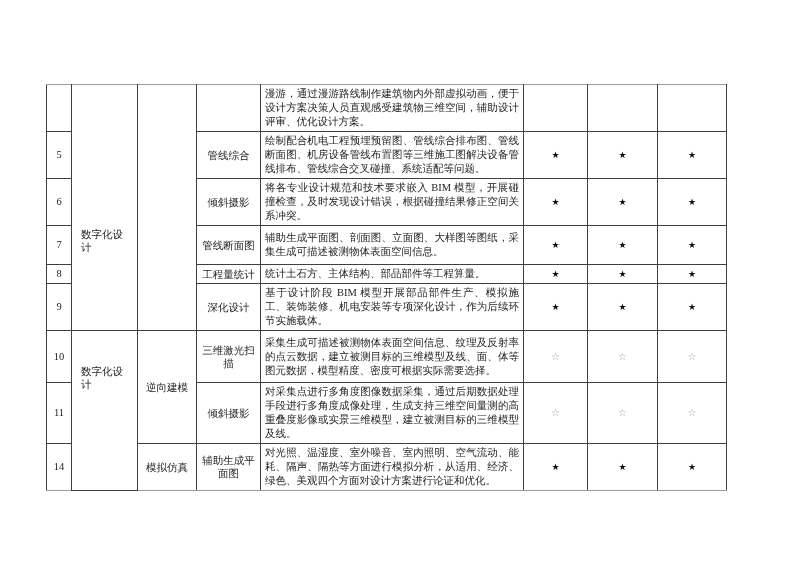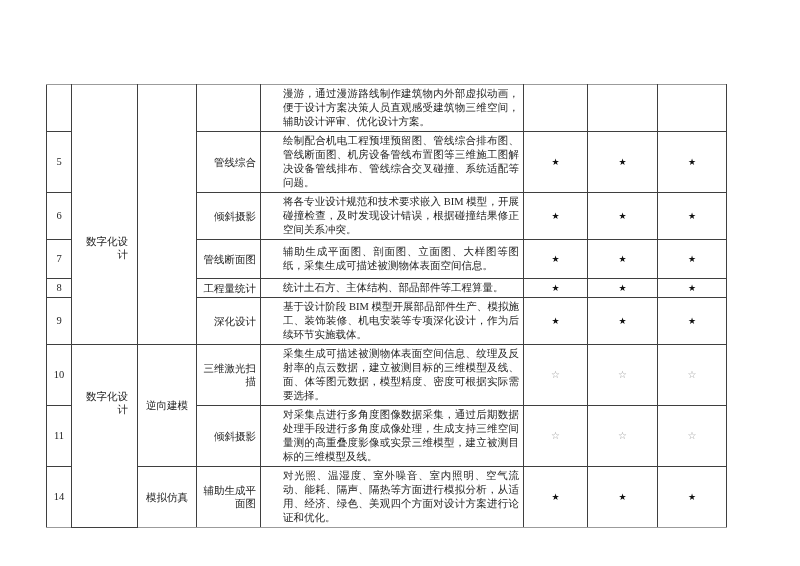--- a/index.html
+++ b/index.html
@@ -13,26 +13,26 @@
     border-collapse:collapse;table-layout:fixed;
   }
   td{
     border:1px solid #3f3f3f;
     font-size:10.5px;line-height:14px;vertical-align:middle;
     padding:0;overflow:hidden;
   }
   tr.first td{border-top-color:#9b9b9b;}
   tr.last td{border-bottom-color:#9b9b9b;}
   td.num{text-align:center;}
-  td.cat{text-align:right;padding:0 9px;line-height:13px;}
+  td.cat{text-align:left;padding:0 9px;line-height:13px;}
   td.cat-a{padding-top:66px;}
   td.cat-b{padding-bottom:66px;}
   td.sub{text-align:center;padding:12px 6px;line-height:13px;}
-  td.item{text-align:right;padding:0 4px;line-height:13px;}
-  td.desc{text-align:justify;padding:2px 4px 2px 22px;}
+  td.item{text-align:center;padding:0 4px;line-height:13px;}
+  td.desc{text-align:justify;padding:2px 4px 2px 4px;}
   td.star{text-align:center;font-family:"DejaVu Sans",sans-serif;}
   td.star-filled{font-size:9px;color:#111111;}
   td.star-hollow{font-size:10px;color:#9a9a9a;}
 </style>
 </head>
 <body>
 
 <div class="page">
   <table class="doc">
     <colgroup>

